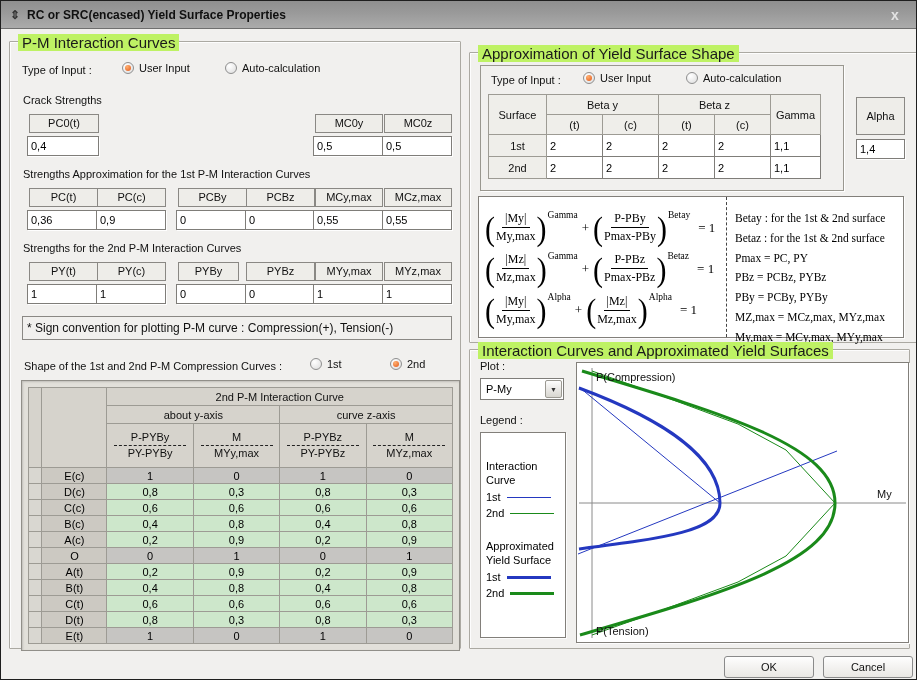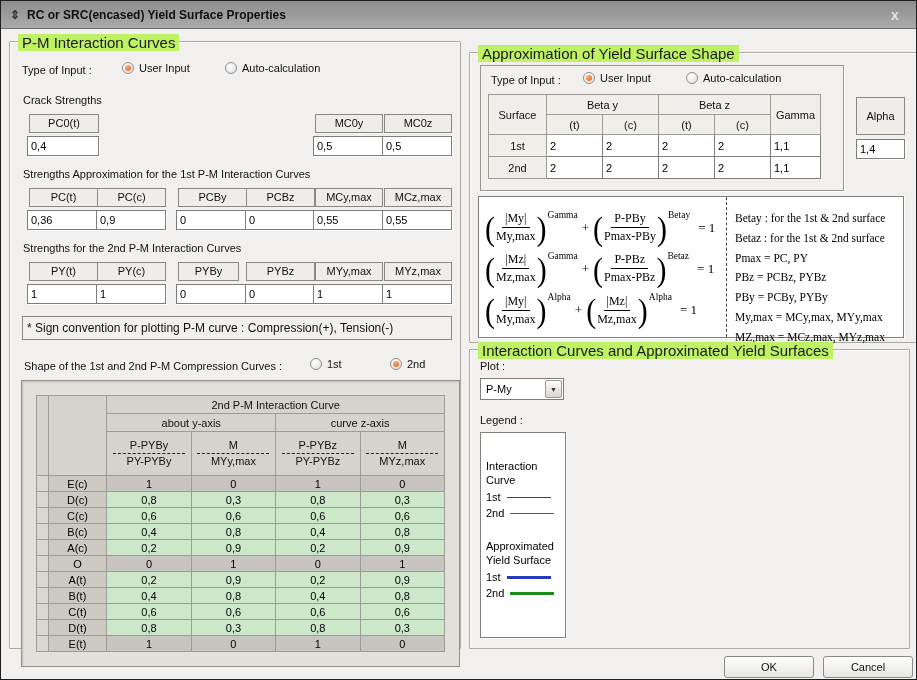--- a/index.html
+++ b/index.html
@@ -44,21 +44,21 @@
   .ibox {
     position:absolute; height:20px; background:#fff; border:1px solid #7f7d79;
     font-size:11px; line-height:18px; padding-left:3px; color:#000;
     box-shadow:1px 1px 0 rgba(255,255,255,.9);
   }
   .notebox {
     position:absolute; border:1px solid #8a8884; font-size:12px; color:#111;
     padding:4px 4px; background:#f1f0ee;
   }
   
-  .tblwrap { position:absolute; border:1px solid #918f89; background:#e2e0da; padding:14px; box-shadow:inset 1px 1px 2px rgba(0,0,0,.15); }
+  .tblwrap { position:absolute; border:1px solid #918f89; background:#e2e0da; padding:6px; box-shadow:inset 1px 1px 2px rgba(0,0,0,.15); }
   table.pmtable { border-collapse:collapse; table-layout:fixed; font-size:11px; }
   table.pmtable th, table.pmtable td { border:1px solid #9d9b94; }
   table.pmtable th { background:#d6d3cc; font-weight:normal; color:#111; }
   .h1 { height:18px; }
   .h2 { height:18px; }
   .h3 { height:44px; vertical-align:middle; }
   .fr { display:flex; flex-direction:column; align-items:center; line-height:13px; }
   .fr .dash { width:72px; border-top:1px dashed #222; margin:1px 0; }
   td.sel { background:#d9d7d1; border:1px solid; border-color:#fdfdfd #75736e #75736e #fdfdfd; }
   td.rlab {
@@ -431,22 +431,22 @@
             <span class="exp">Alpha</span>
           <span class="eq">=  1</span>
         </div>
       </div>
       <div class="ncol">
         <div>Betay : for the 1st &amp; 2nd surface</div>
         <div>Betaz : for the 1st &amp; 2nd surface</div>
         <div>Pmax    = PC, PY</div>
         <div>PBz      = PCBz, PYBz</div>
         <div>PBy      = PCBy, PYBy</div>
+        <div>MZ,max = MCz,max,  MYz,max</div>
         <div>My,max = MCy,max,  MYy,max</div>
-        <div>MZ,max = MCz,max,  MYz,max</div>
       </div>
     </div>
   </div>
 
   <div class="group" style="left:468px; top:348px; width:441px; height:300px;">
     <span class="gtitle">Interaction Curves and Approximated Yield Surfaces</span>
 
     <div class="lbl" style="left:10px; top:10px;">Plot :</div>
     <div class="dropdown" style="left:10px; top:28px;">
       <span class="dd-text">P-My</span>
@@ -468,17 +468,35 @@
       <div class="legrow">
         <span>1st</span>
         <span class="legline" style="border-top:3px solid #2438c0;"></span>
       </div>
       <div class="legrow">
         <span>2nd</span>
         <span class="legline" style="border-top:3px solid #1a8a1a;"></span>
       </div>
     </div>
 
+    <div class="chartbox" style="left:106px; top:12px; width:333px; height:281px;">
+      <svg width="331" height="279" viewBox="0 0 331 279">
+
+        <line x1="15" y1="5" x2="15" y2="275" stroke="#8a8a8a" stroke-width="1"></line>
+        <line x1="2" y1="140" x2="329" y2="140" stroke="#8a8a8a" stroke-width="1"></line>
+
+        <polyline points="15,8 88,34 161,61 209,87 234,114 258,140 234,166 209,193 161,219 88,246 15,272" fill="none" stroke="#1a8a1a" stroke-width="1"></polyline>
+        <line x1="2" y1="24" x2="143" y2="140" stroke="#2438c0" stroke-width="1"></line>
+        <line x1="1" y1="191" x2="260" y2="88" stroke="#2438c0" stroke-width="1"></line>
+
+        <path d="M 2,25 C 85,56 143,93 143,140 C 143,168 88,175 2,186" fill="none" stroke="#2438c0" stroke-width="3"></path>
+        <path d="M 5,8 C 152,52 258,84 258,140 C 258,198 150,229 3,272" fill="none" stroke="#1a8a1a" stroke-width="3"></path>
+
+        <text x="19" y="18" font-size="11" fill="#111" font-family="Liberation Sans, sans-serif">P(Compression)</text>
+        <text x="300" y="135" font-size="11" fill="#111" font-family="Liberation Sans, sans-serif">My</text>
+        <text x="19" y="272" font-size="11" fill="#111" font-family="Liberation Sans, sans-serif">P(Tension)</text>
+      </svg>
+    </div>
   </div>
 
   <button class="btn" style="left:723px; top:655px;">OK</button>
   <button class="btn" style="left:822px; top:655px;">Cancel</button>
 </div>
 
 </body></html>

